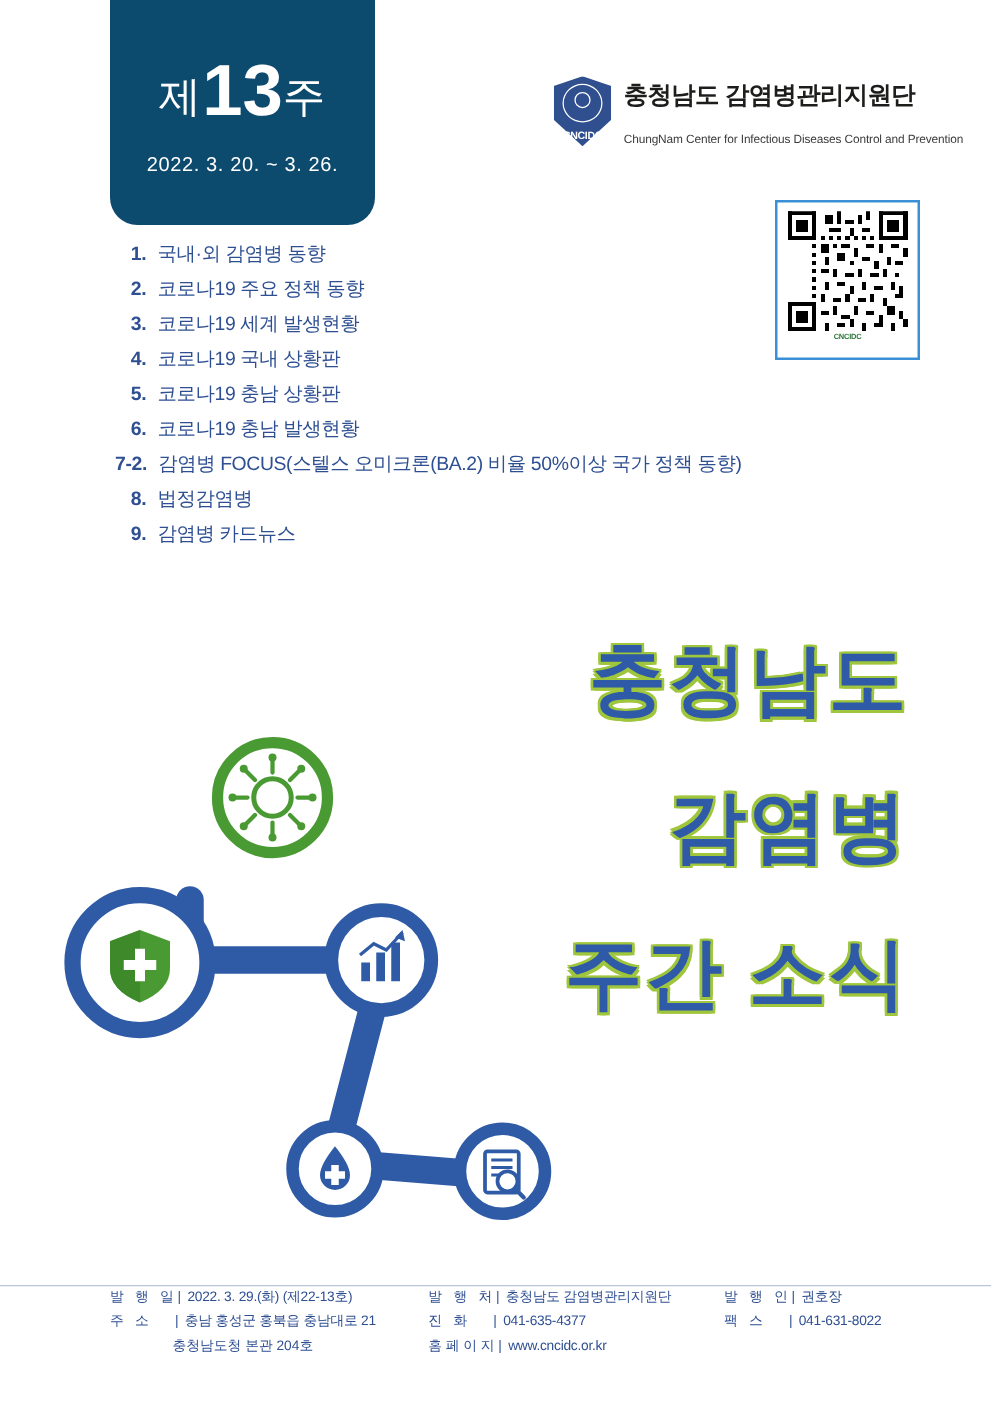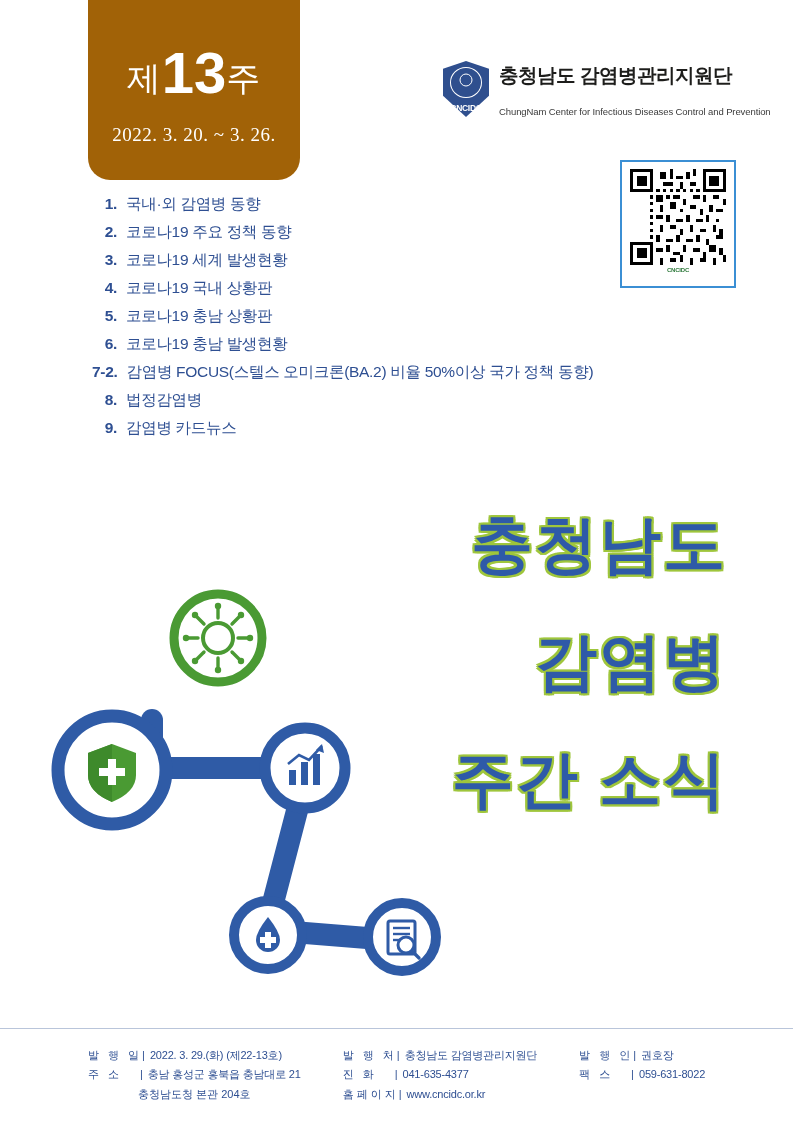--- a/index.html
+++ b/index.html
@@ -13,43 +13,42 @@
     position: relative;
     width: 793px; height: 1123px;
     background: #ffffff;
   }
 
   
   .week-badge {
     position: absolute;
     left: 88px; top: 0;
     width: 212px; height: 180px;
-    background: #a16207;
+    background: #0c4a6e;
     border-radius: 0 0 22px 22px;
     color: #ffffff;
     text-align: center;
   }
   .week-line {
     margin-top: 44px;
     font-size: 34px;
     letter-spacing: 1px;
     line-height: 1;
     white-space: nowrap;
   }
   .week-line .big {
     font-size: 58px;
     font-weight: bold;
     vertical-align: -3px;
     letter-spacing: 0;
   }
   .week-date {
     margin-top: 22px;
-    font-size: 19px;
+    font-size: 16px;
     letter-spacing: 0.5px;
-    font-family: Liberation Serif, serif;
   }
 
   
   .org-logo {
     position: absolute;
     left: 443px; top: 58px;
     width: 300px; height: 62px;
     display: flex;
     align-items: center;
     gap: 10px;
@@ -171,21 +170,21 @@
     left: 40px; top: 570px;
     width: 420px; height: 420px;
   }
 
   
   .footer {
     position: absolute;
     left: 0; right: 0; top: 1028px;
     height: 80px;
     border-top: 1px solid #b9c5da;
-    padding-top: 17px;
+    padding-top: 0;
     display: flex;
     justify-content: center;
     gap: 42px;
     color: #2e4f92;
     font-size: 11px;
     line-height: 1.75;
   }
   .foot-col { white-space: nowrap; }
   .foot-row { display: flex; }
   .foot-row .lab {
@@ -471,18 +470,18 @@
 
     <div class="foot-col">
       <div class="foot-row">
         <span class="lab">발 행 인</span>
         <span class="sep">|</span>
         <span class="val">권호장</span>
       </div>
       <div class="foot-row">
         <span class="lab">팩    스</span>
         <span class="sep">|</span>
-        <span class="val">059-631-8022</span>
+        <span class="val">041-631-8022</span>
       </div>
     </div>
   </div>
 
 </div>
 
 </body></html>

